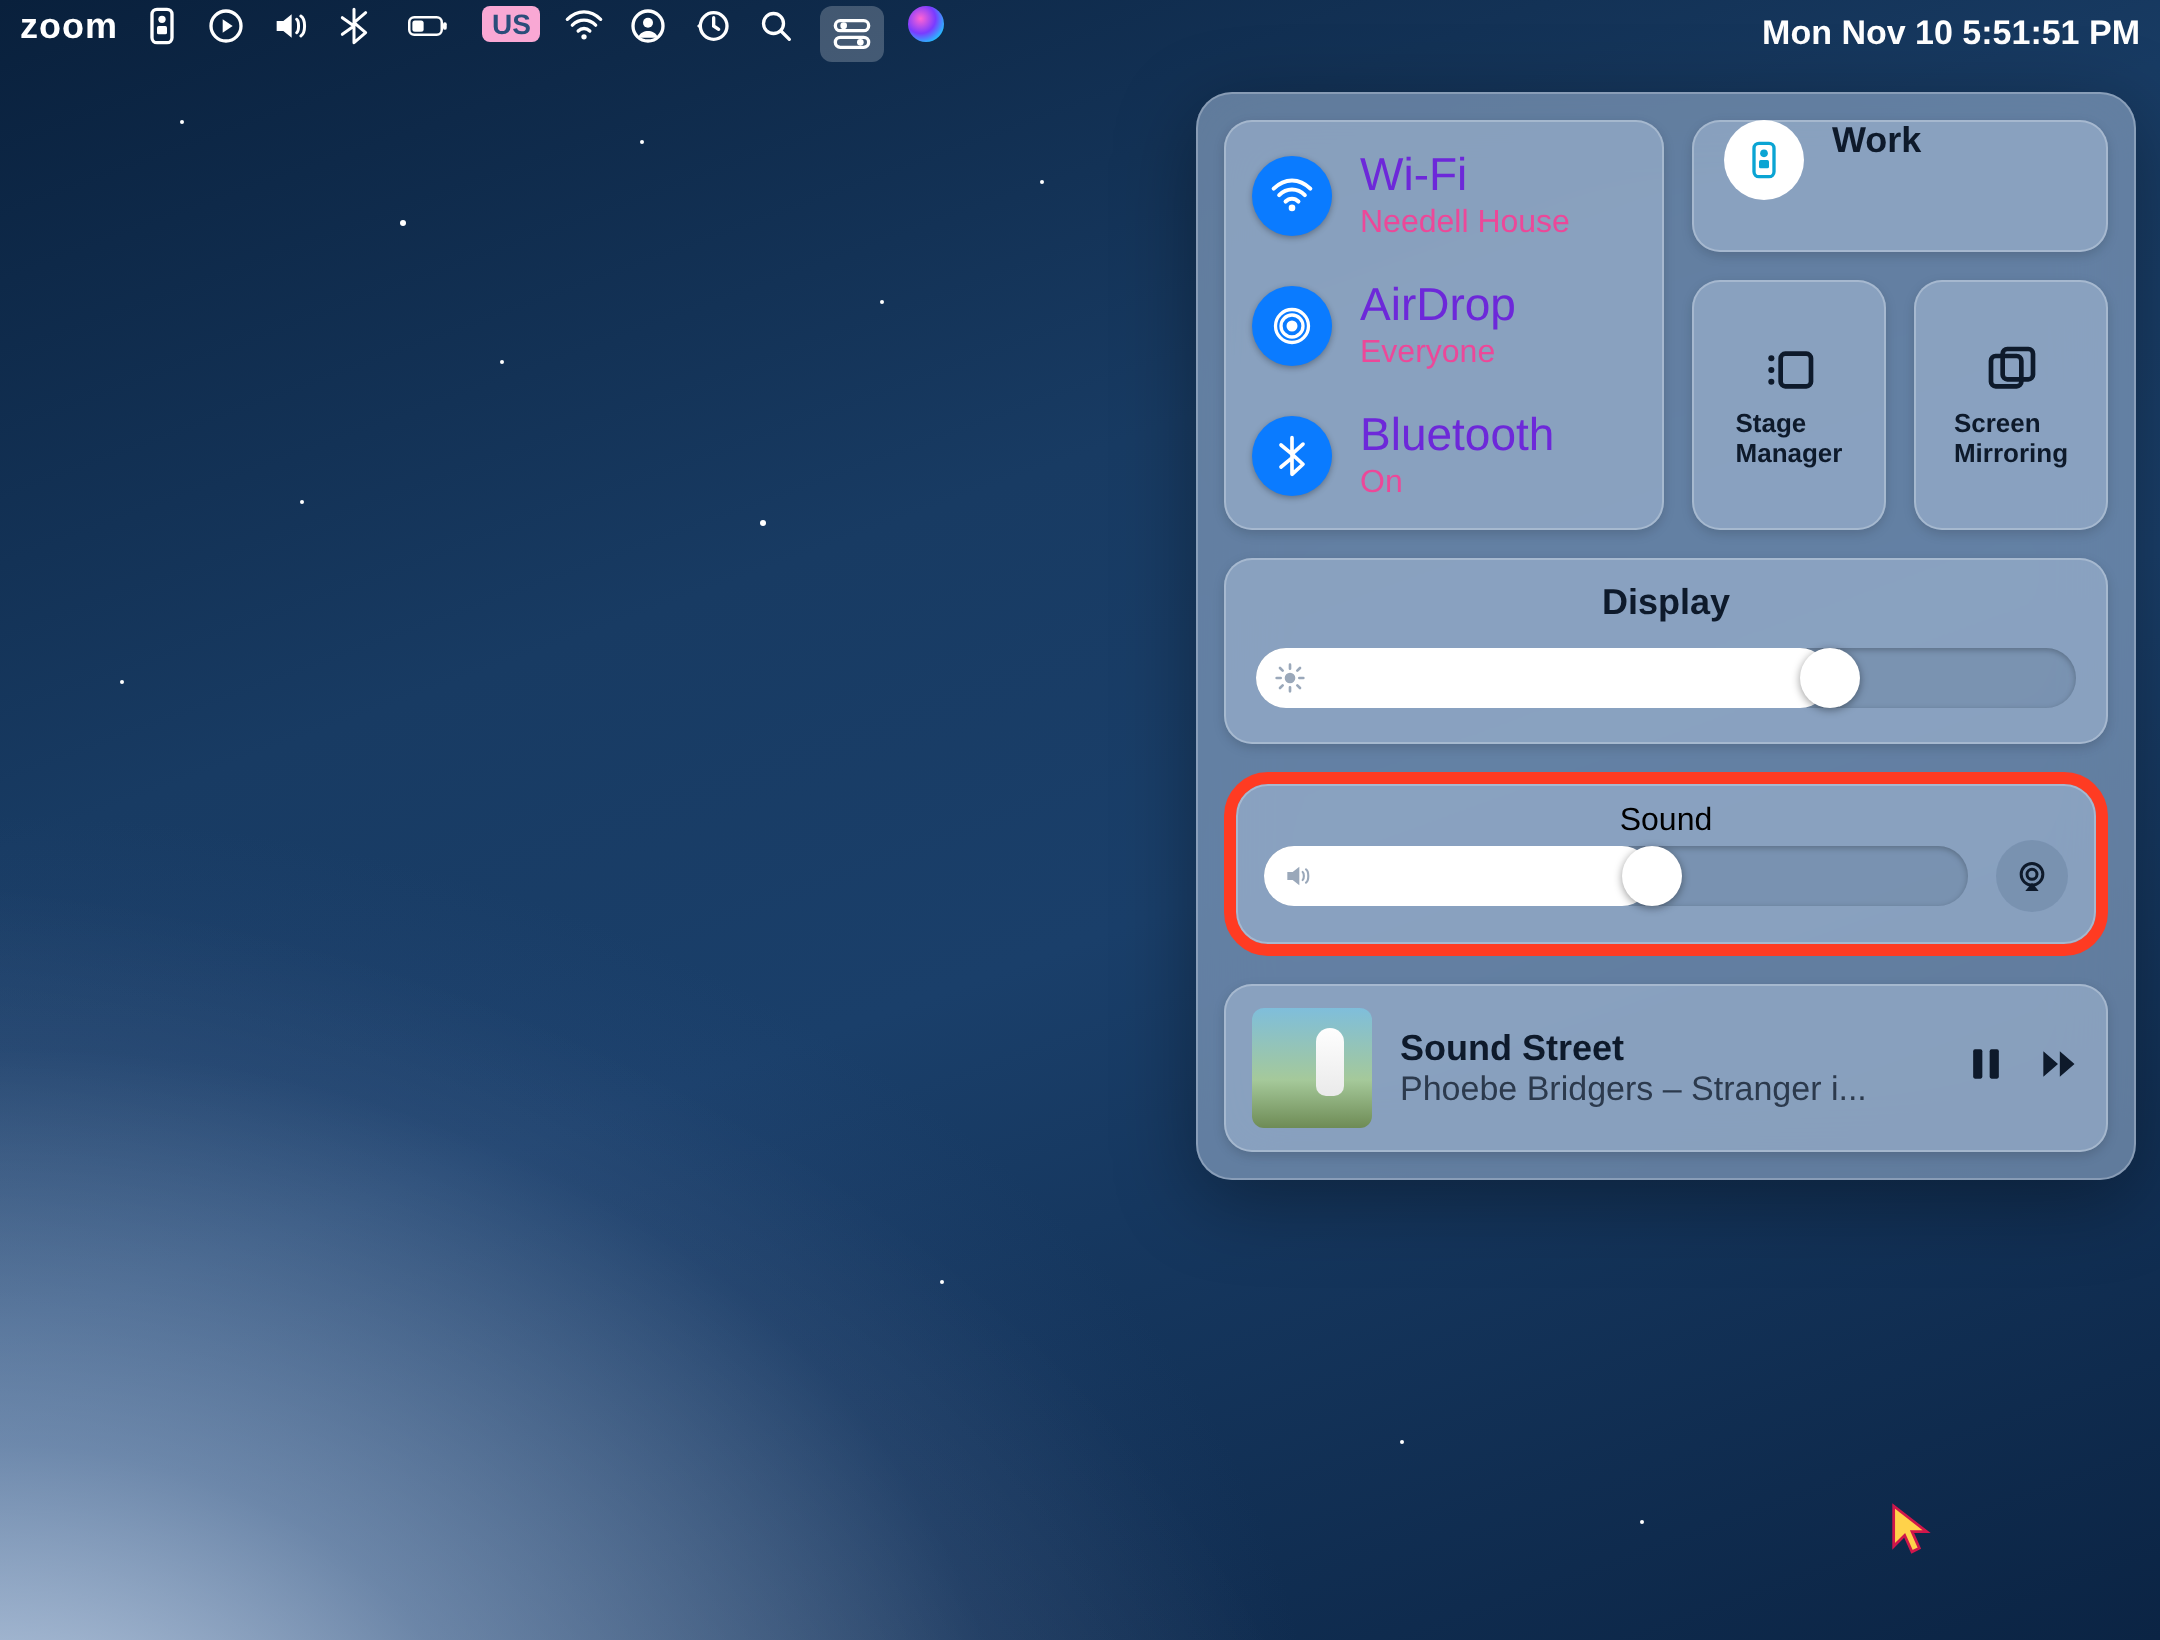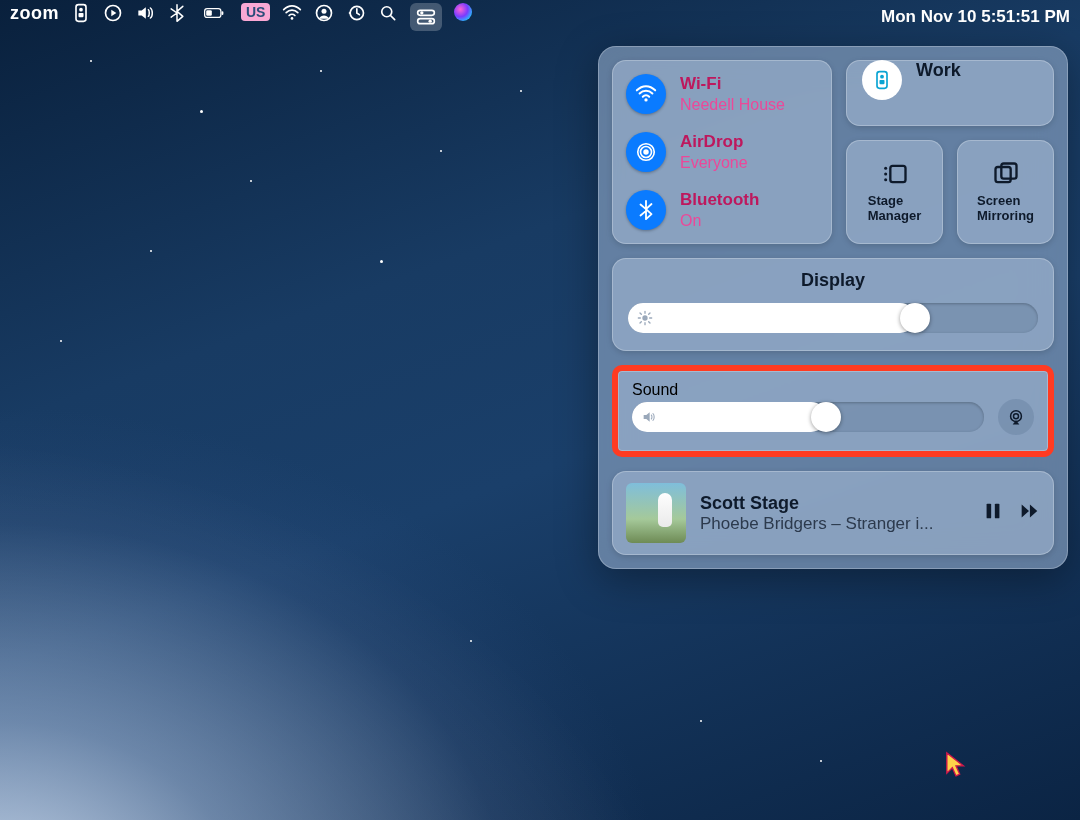--- a/index.html
+++ b/index.html
@@ -49,21 +49,21 @@
     box-shadow: inset 0 0 0 1px rgba(255,255,255,0.25), 0 2px 6px rgba(0,0,0,0.15);
   }
   .conn-tile { flex:0 0 220px; padding:14px 14px; display:flex; flex-direction:column; gap:18px;}
   .conn-item { display:flex; align-items:center; gap:14px; }
   .conn-icon {
     width:40px; height:40px; border-radius:50%;
     background:#0a7bff; display:flex; align-items:center; justify-content:center;
     box-shadow:0 1px 3px rgba(0,0,0,0.3);
   }
   .conn-icon svg { width:22px; height:22px; fill:#fff; }
-  .conn-text .title { color:#be185d; font-weight:700; font-size:17px; }
+  .conn-text .title { color:#6d28d9; font-weight:400; font-size:23px; }
   .conn-text .sub { color:#ec4899; font-size:16px; margin-top:2px;}
 
   .col2 { flex:1; display:flex; flex-direction:column; gap:14px;}
   .focus-tile { height:66px; display:flex; align-items:flex-start; gap:14px; padding:0 16px;}
   .focus-icon {
     width:40px; height:40px; border-radius:50%;
     background:#fff; display:flex; align-items:center; justify-content:center;
   }
   .focus-icon svg { width:20px; height:20px; fill:#0aa4d3;}
   .focus-label { color:#0e1a2b; font-weight:700; font-size:18px;}
@@ -100,24 +100,25 @@
     width:16px; height:16px; fill:#9aa8ba;
   }
   .airplay-btn {
     width:36px; height:36px; border-radius:50%;
     background:rgba(110,135,165,0.55);
     display:flex; align-items:center; justify-content:center;
   }
   .airplay-btn svg { width:20px; height:20px; fill:#0e1a2b;}
 
   .sound-annot {
-    border:6px solid #ff3b22; border-radius:10px;
+    border:6px solid #ff3b22; border-radius:22px;
     padding:10px 14px 16px; margin-bottom:14px;
     background:rgba(170,190,215,0.55);
     box-shadow: inset 0 0 0 1px rgba(255,255,255,0.25);
+    text-align: center;
   }
 
   .media-tile { padding:12px 14px; display:flex; align-items:center; gap:14px;}
   .album {
     width:60px; height:60px; border-radius:6px;
     background:linear-gradient(180deg,#7fbedb 0%, #a5c99a 60%, #6e8b55 100%);
     position:relative; overflow:hidden;
   }
   .album::after{
     content:""; position:absolute; left:32px; top:10px; width:14px; height:34px;
@@ -336,21 +337,21 @@
             <circle cx="12" cy="11" r="6.5" fill="none" stroke="#0e1a2b" stroke-width="1.8"></circle>
             <path d="M8 21l4-5 4 5z" fill="#0e1a2b"></path>
           </svg>
       </div>
     </div>
   </div>
 
   <div class="tile media-tile">
     <div class="album"></div>
     <div class="media-txt">
-      <div class="t">Scott Stage</div>
+      <div class="t">Sound Street</div>
       <div class="s">Phoebe Bridgers – Stranger i...</div>
     </div>
     <div class="media-ctrl">
       <span>
         <svg viewBox="0 0 24 24">
             <rect x="5" y="4" width="5" height="16" rx="1"></rect>
             <rect x="14" y="4" width="5" height="16" rx="1"></rect>
           </svg>
       </span>
       <span>

